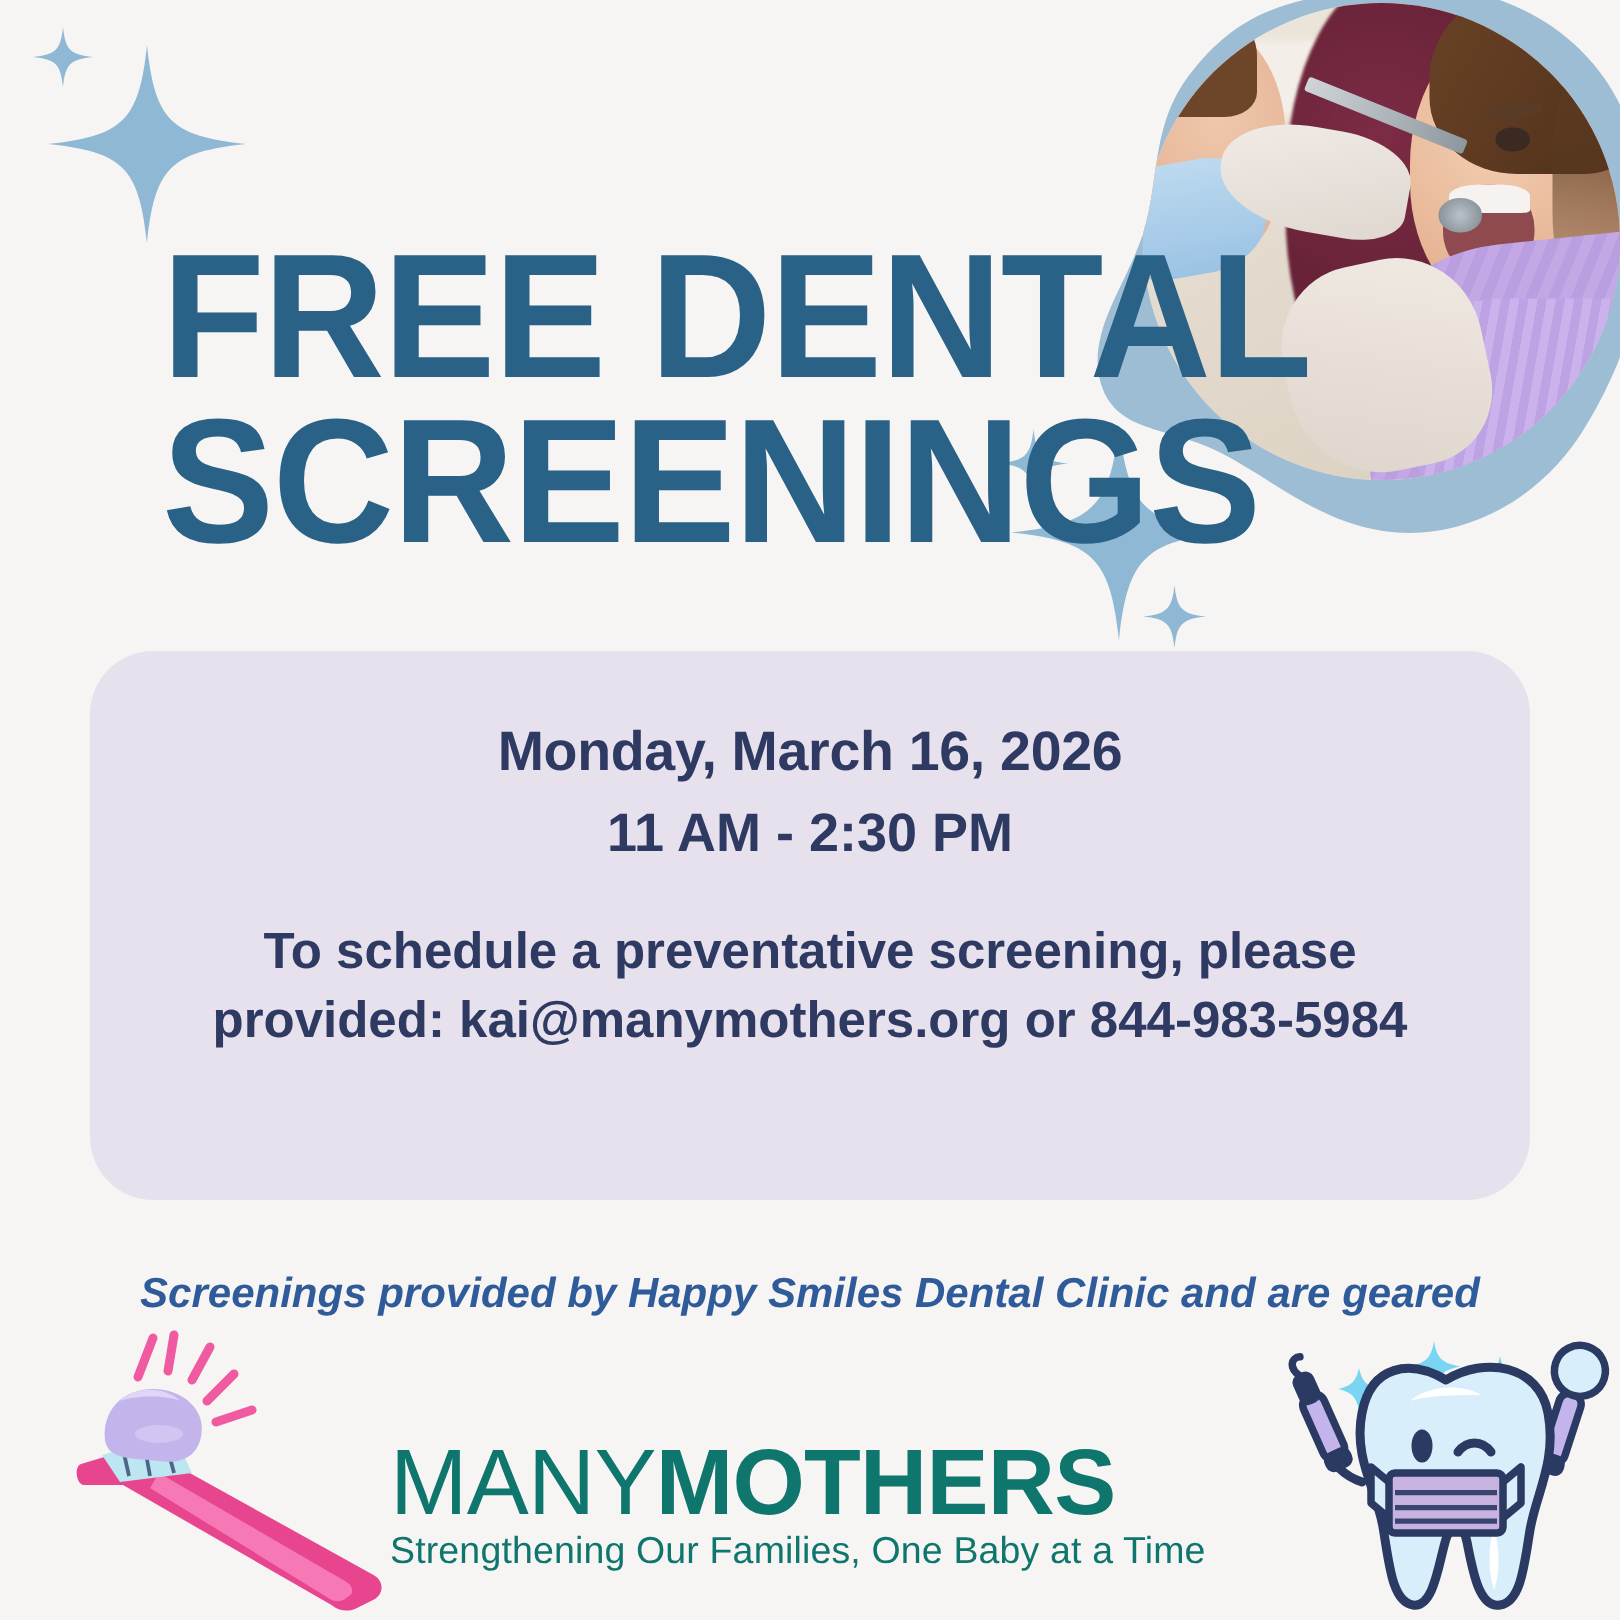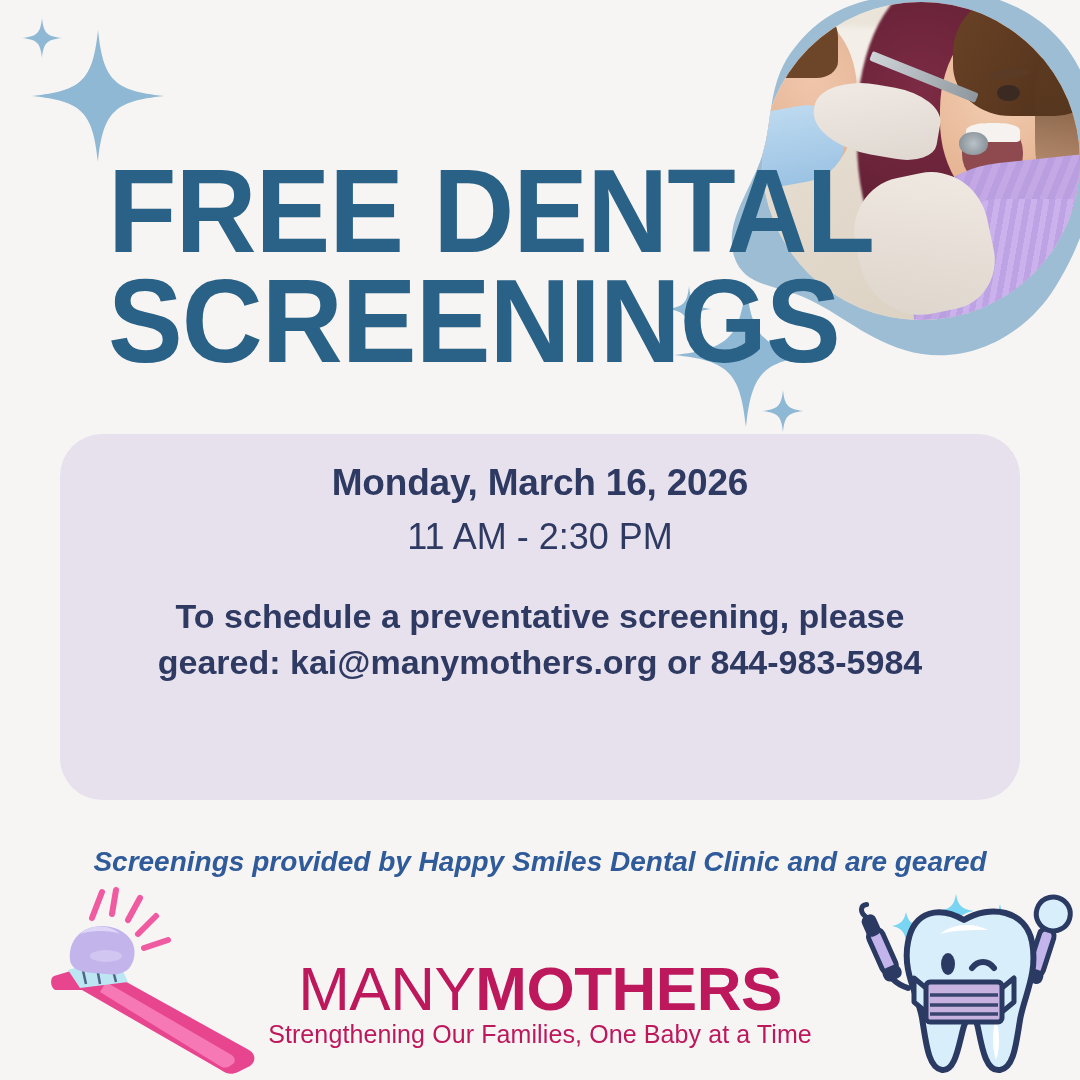--- a/index.html
+++ b/index.html
@@ -118,33 +118,33 @@
   
   #info-panel {
     position: absolute;
     left: 60px;
     top: 434px;
     width: 960px;
     height: 366px;
     background: #e7e1ee;
     border-radius: 42px;
     box-sizing: border-box;
-    padding: 20px 34px 0 34px;
+    padding: 38px 34px 0 34px;
     text-align: center;
     color: #2f3a62;
   }
   #info-panel .date-line {
     font-size: 37px;
     font-weight: 700;
     letter-spacing: -0.2px;
     margin: 8px 0 2px 0;
   }
   #info-panel .time-line {
     font-size: 36px;
-    font-weight: 400;
+    font-weight: 700;
     margin: 12px 0 2px 0;
   }
   #info-panel .address-line {
     font-size: 36px;
     font-weight: 400;
     margin: 12px 0 0 0;
   }
   #info-panel .contact-block {
     margin-top: 36px;
     font-size: 34px;
@@ -167,22 +167,21 @@
     line-height: 1.45;
     margin-top: 30px;
   }
 
   
   #logo {
     position: absolute;
     left: 50%;
     transform: translateX(-50%);
     top: 958px;
-    text-align: center;
-    color: #be185d;
+    color: #0f766e;
     width: 560px;
   }
   #logo .wordmark {
     font-size: 62px;
     letter-spacing: -0.5px;
     line-height: 1;
     white-space: nowrap;
   }
   #logo .wordmark .light { font-weight: 300; }
   #logo .wordmark .bold  { font-weight: 700; }
@@ -277,21 +276,21 @@
   <h1 id="headline">
     <span class="hl-line">FREE DENTAL</span>
     <span class="hl-line">SCREENINGS</span>
   </h1>
 
   <div id="info-panel">
     <div class="date-line">Monday, March 16, 2026</div>
     <div class="time-line">11 AM - 2:30 PM</div>
     <div class="contact-block">
       <span class="bold">To schedule a preventative screening, please</span><br>
-      <span class="bold">geared</span><span class="bold">: </span><span class="reg">kai@manymothers.org</span><span class="reg"> or </span><span class="reg">844-983-5984</span>
+      <span class="bold">provided</span><span class="bold">: </span><span class="reg">kai@manymothers.org</span><span class="reg"> or </span><span class="reg">844-983-5984</span>
     </div>
   </div>
 
   <div id="note">
     <span>Screenings provided by Happy Smiles Dental Clinic and are geared</span><br>
   </div>
 
   <div id="toothbrush">
     <svg viewBox="0 0 250 196" aria-hidden="true">
       <g stroke="#ef5aa0" stroke-width="6" stroke-linecap="round" fill="none">

